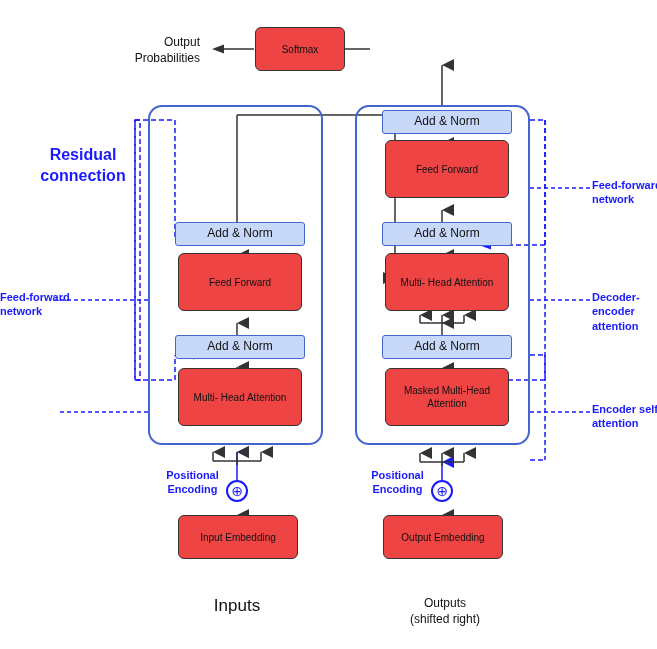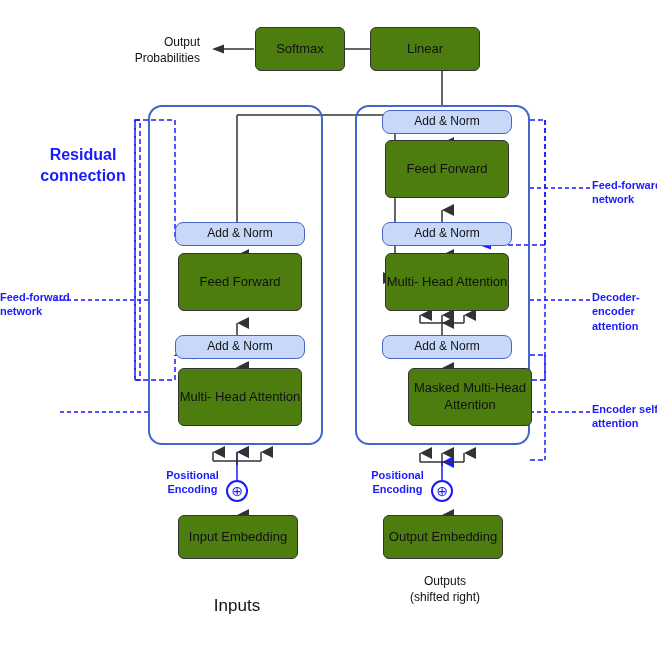--- a/index.html
+++ b/index.html
@@ -15,36 +15,36 @@
     .diagram {
       position: relative;
       width: 657px;
       height: 649px;
       padding-left: 28px;
     }
 
     
     .box {
       position: absolute;
-      background: #4d7c0f;
+      background: #ef4444;
       border: 1.5px solid #333;
       border-radius: 6px;
       display: flex;
       align-items: center;
       justify-content: center;
       text-align: center;
-      font-size: 13px;
+      font-size: 10px;
       color: #111;
       line-height: 1.3;
     }
 
     .box.blue-header {
       background: #c8d8f8;
       border: 1.5px solid #4466cc;
-      border-radius: 8px;
+      border-radius: 3px;
     }
 
     
     .container-box {
       position: absolute;
       border: 2px solid #4466cc;
       border-radius: 14px;
       background: transparent;
     }
 
@@ -204,23 +204,20 @@
 
   </svg>
 
   <div class="label" style="left:100px; top:35px; color:#111; font-size:12px; font-weight:400; text-align:right; width:100px;">Output
 Probabilities</div>
 
   <div class="box" style="left:255px; top:27px; width:90px; height:44px;">
     <span>Softmax</span>
   </div>
 
-  <div class="box" style="left:370px; top:27px; width:110px; height:44px;">
-    <span>Linear</span>
-  </div>
 
   <div class="container-box encoder-container"></div>
 
   <div class="box blue-header" style="left:175px; top:222px; width:130px; height:24px; font-size:12px;">
     <span>Add &amp; Norm</span>
   </div>
 
   <div class="box" style="left:178px; top:253px; width:124px; height:58px;">
     <span>Feed
 Forward</span>
@@ -252,21 +249,21 @@
 
   <div class="box" style="left:385px; top:253px; width:124px; height:58px;">
     <span>Multi- Head
 Attention</span>
   </div>
 
   <div class="box blue-header" style="left:382px; top:335px; width:130px; height:24px; font-size:12px;">
     <span>Add &amp; Norm</span>
   </div>
 
-  <div class="box" style="left:385px; top:368px; width:124px; height:58px;margin-left:23px;">
+  <div class="box" style="left:385px; top:368px; width:124px; height:58px;">
     <span>Masked
 Multi-Head
 Attention</span>
   </div>
 
   <div style="position:absolute; left:226px; top:480px; width:22px; height:22px; border-radius:50%; border:2px solid #1a1aff; background:#fff; display:flex; align-items:center; justify-content:center; font-size:14px; color:#1a1aff;">⊕</div>
 
   <div style="position:absolute; left:431px; top:480px; width:22px; height:22px; border-radius:50%; border:2px solid #1a1aff; background:#fff; display:flex; align-items:center; justify-content:center; font-size:14px; color:#1a1aff;">⊕</div>
 
   <div class="box" style="left:383px; top:515px; width:120px; height:44px;">
@@ -274,21 +271,21 @@
 Embedding</span>
   </div>
 
   <div class="box" style="left:178px; top:515px; width:120px; height:44px;">
     <span>Input
 Embedding</span>
   </div>
 
   <div class="label black" style="left:197px; top:595px; width:80px; text-align:center;">Inputs</div>
 
-  <div class="label black" style="left:390px; top:574px; width:110px; text-align:center; font-size:12px;">Outputs<br>(shifted right)</div>
+  <div class="label black" style="left:390px; top:596px; width:110px; text-align:center; font-size:12px;">Outputs<br>(shifted right)</div>
 
   <div class="label" style="left:155px; top:468px; font-size:11px; text-align:center; width:75px;">Positional<br>Encoding</div>
 
   <div class="label" style="left:360px; top:468px; font-size:11px; text-align:center; width:75px;">Positional<br>Encoding</div>
 
   <div class="label" style="left:38px; top:145px; font-size:16px; text-align:center; width:90px;">Residual<br>connection</div>
 
   <div class="label" style="left:0px; top:290px; font-size:11px; text-align:left; width:80px;">Feed-forward<br>network</div>
 
   <div class="label" style="left:592px; top:178px; font-size:11px; text-align:left; width:70px;">Feed-forward<br>network</div>

